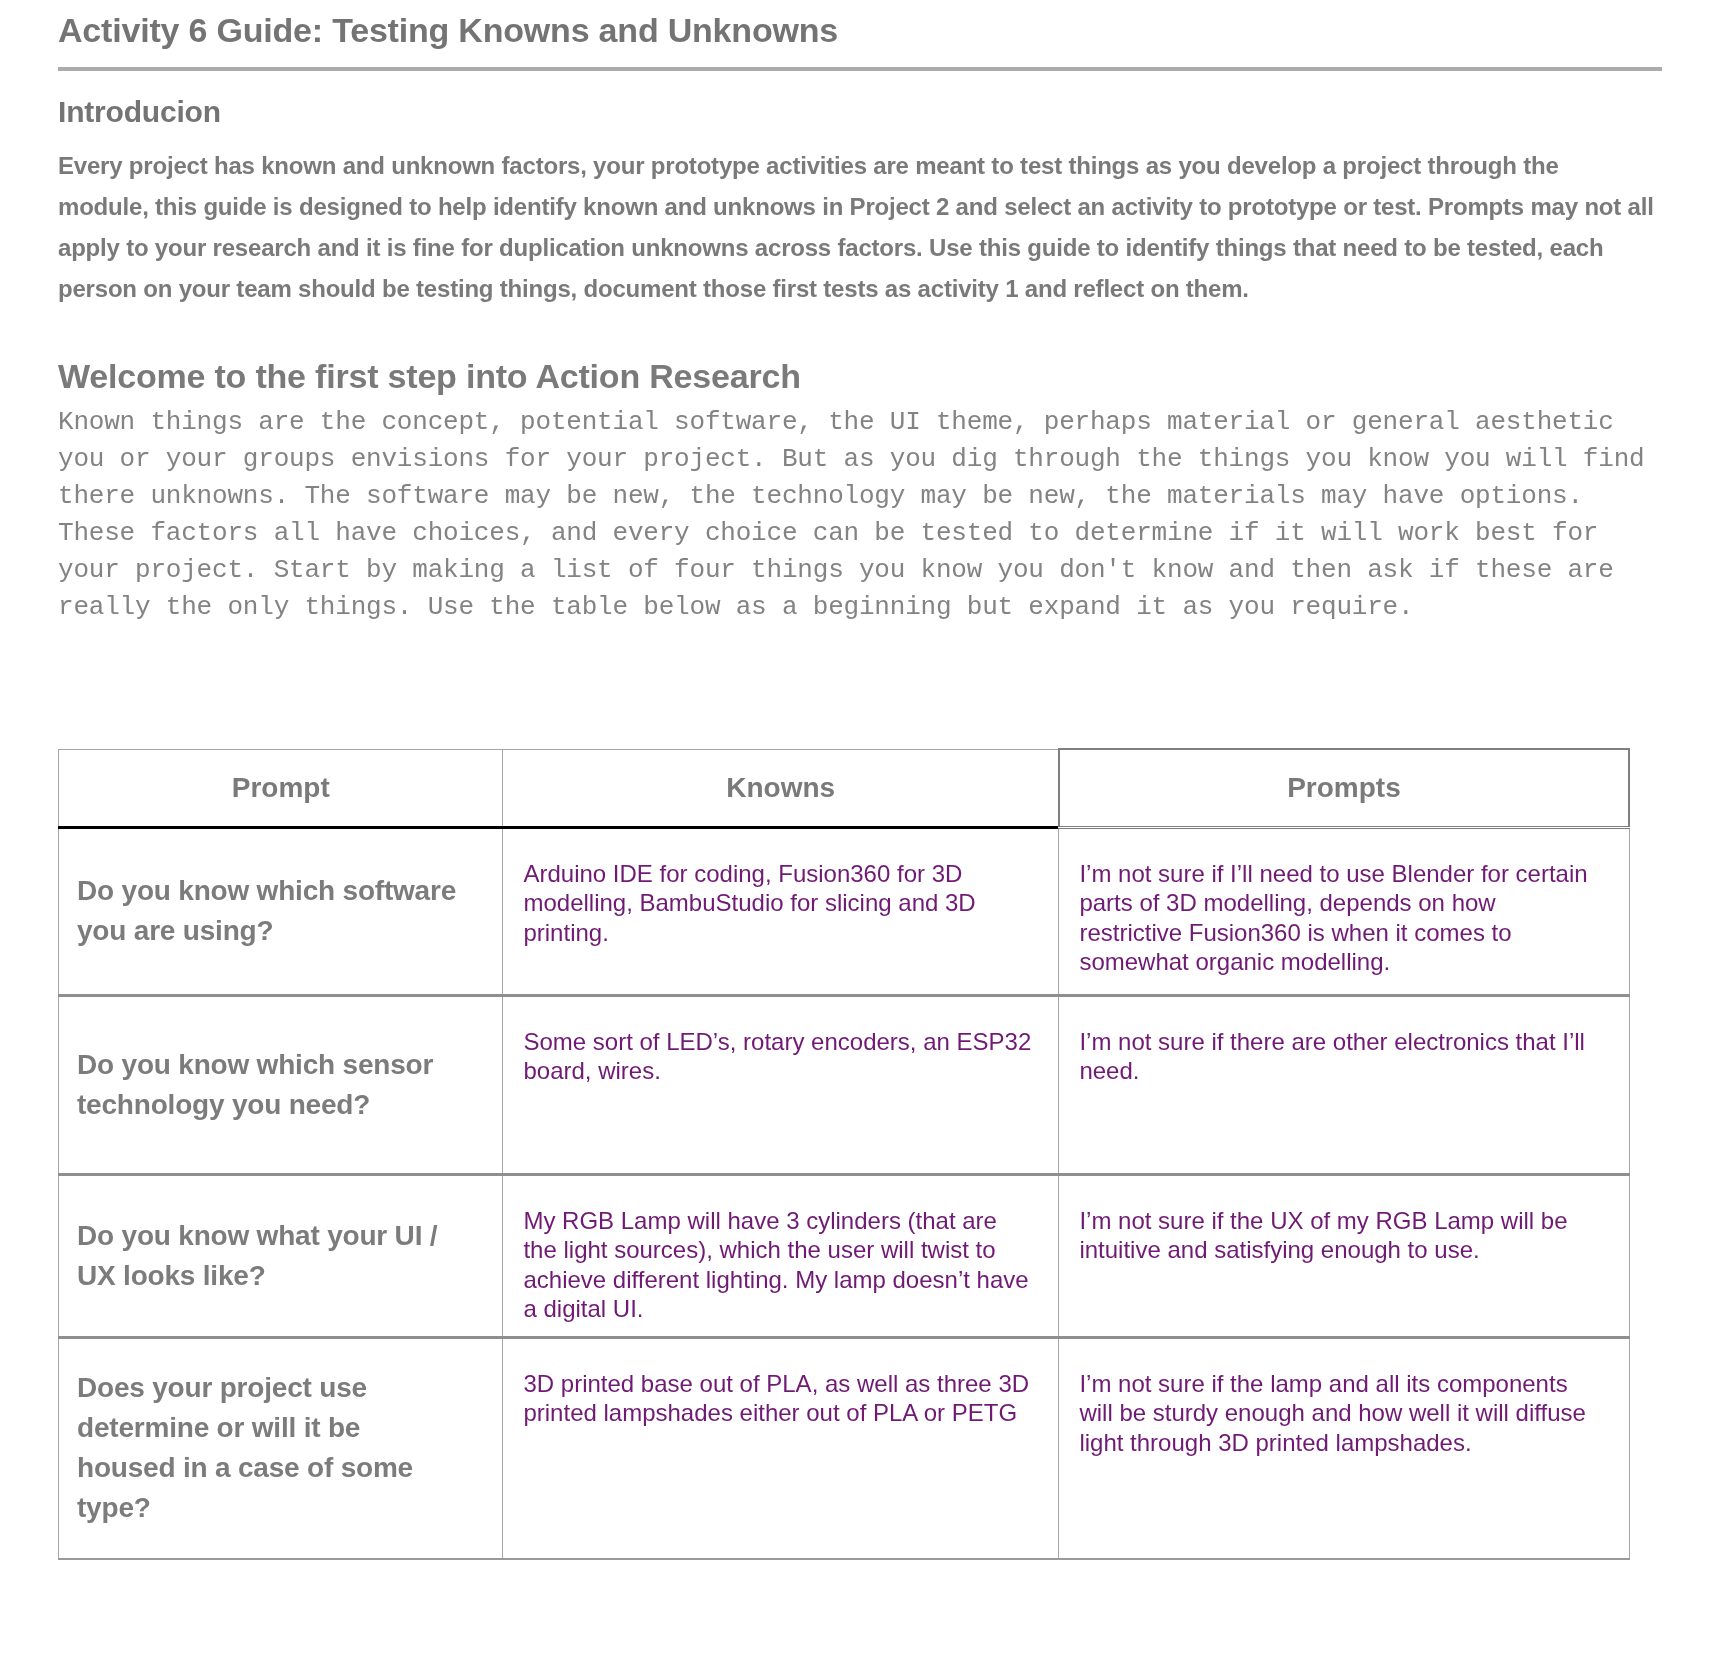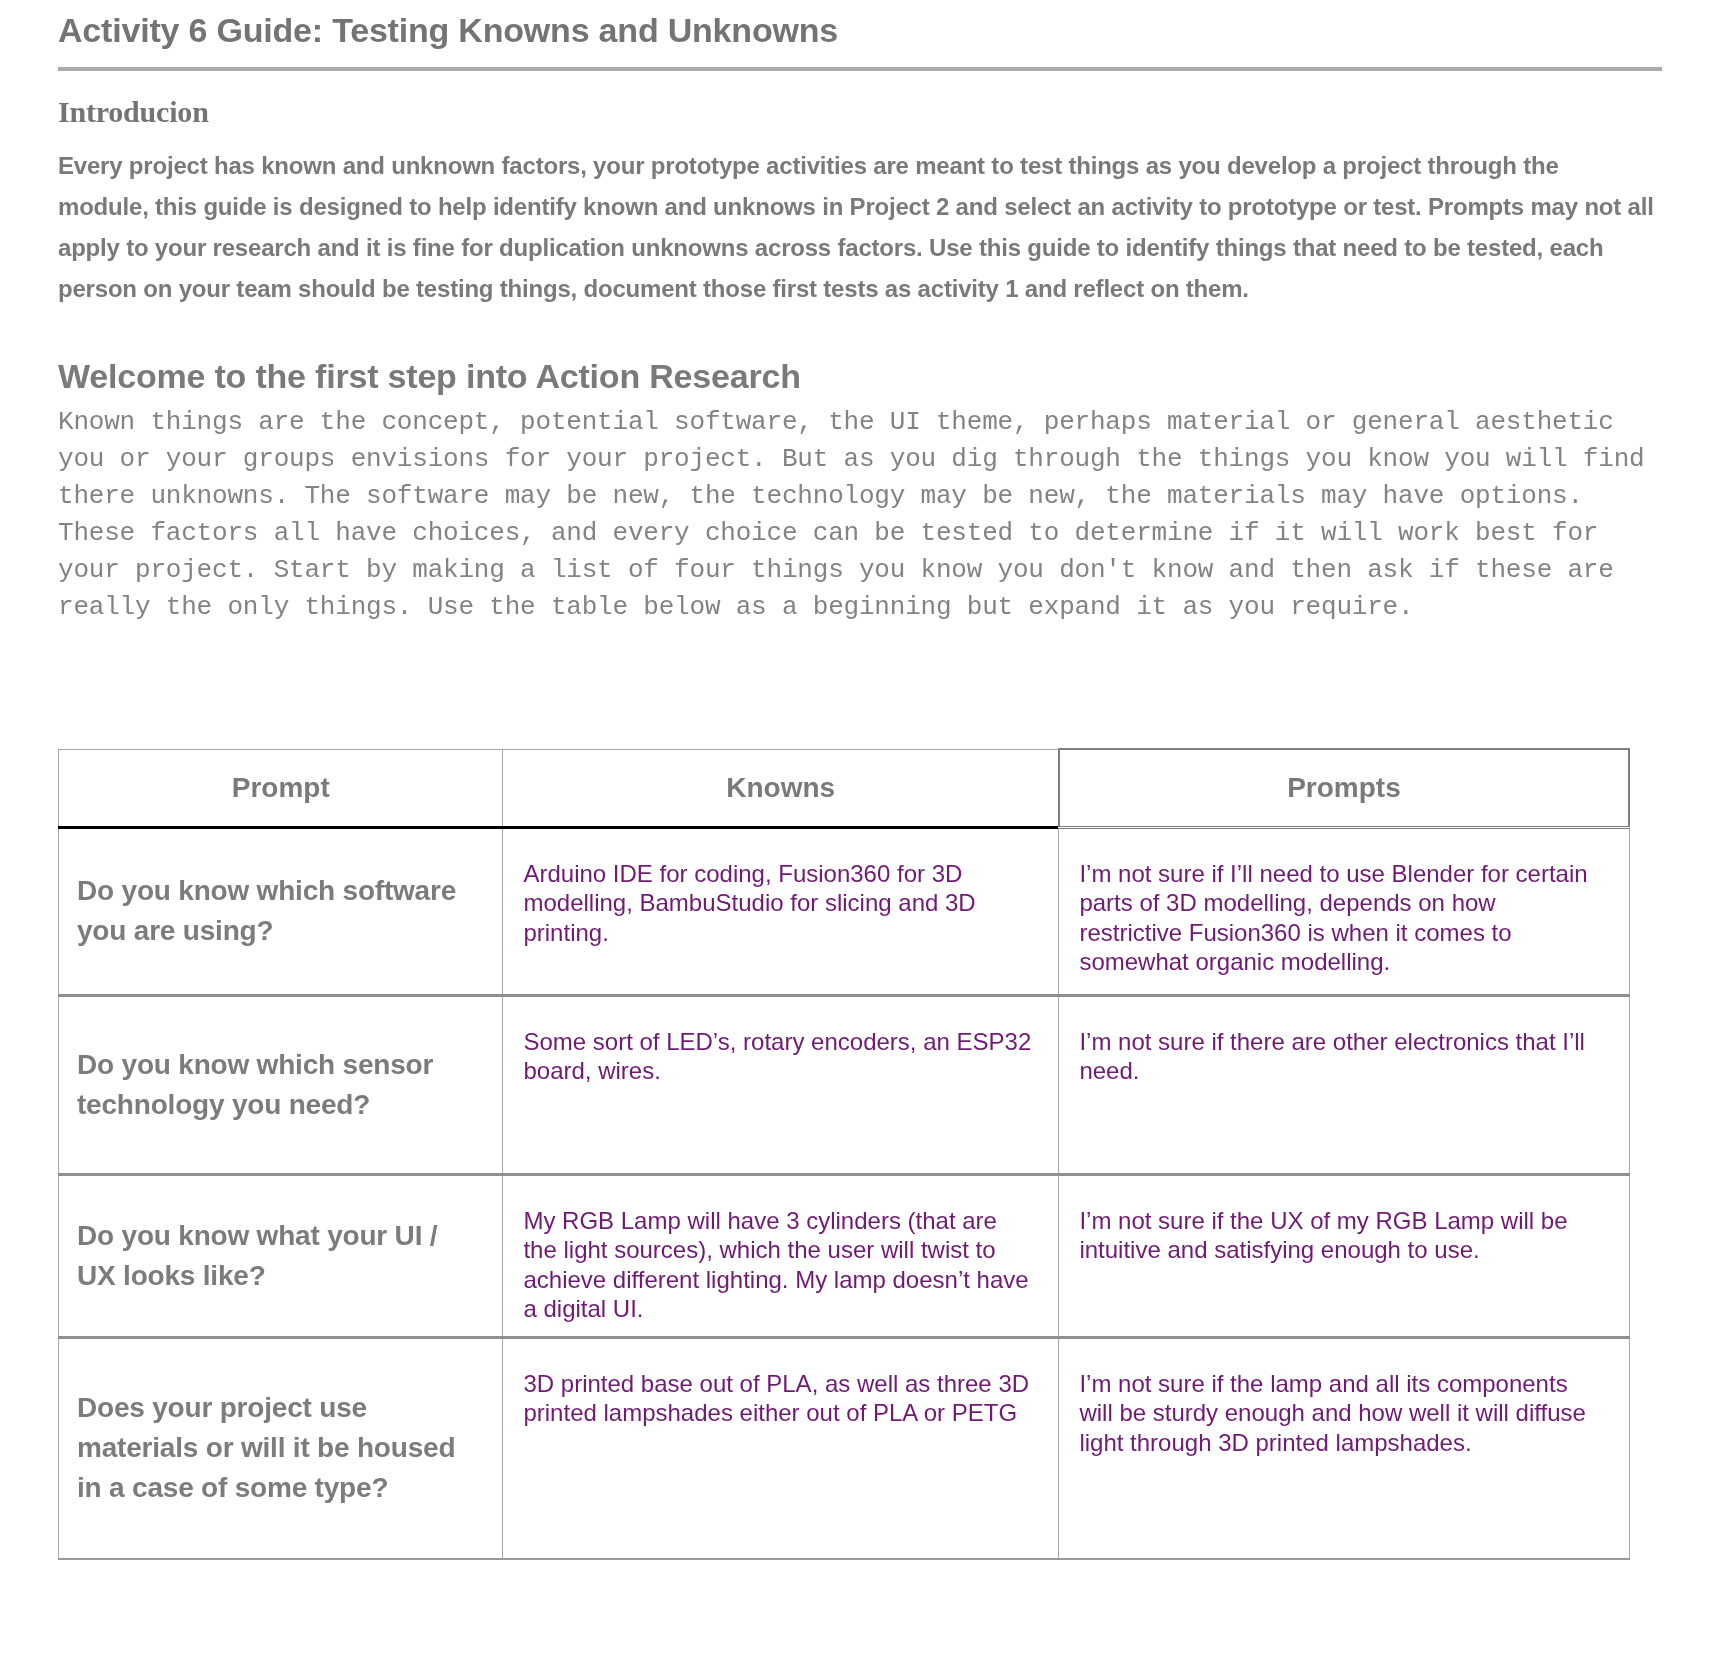--- a/index.html
+++ b/index.html
@@ -32,21 +32,20 @@
     background: #ababab;
     margin-top: 17px;
     border: none;
   }
   .intro-heading {
     margin: 24px 0 0 0;
     font-size: 30px;
     font-weight: bold;
     color: #747474;
     letter-spacing: -0.2px;
-    font-family: Liberation Serif, serif;
   }
   .intro-para {
     margin: 16px 16px 0 0;
     width: 1596px;
     font-size: 24px;
     font-weight: bold;
     color: #7a7a7a;
     line-height: 41px;
     letter-spacing: -0.2px;
   }
@@ -169,20 +168,20 @@
         <td class="prompt-cell">Do you know which sensor technology you need?</td>
         <td class="content-cell">Some sort of LED’s, rotary encoders, an ESP32 board, wires.</td>
         <td class="content-cell">I’m not sure if there are other electronics that I’ll need.</td>
       </tr>
       <tr class="r3">
         <td class="prompt-cell">Do you know what your UI / UX looks like?</td>
         <td class="content-cell">My RGB Lamp will have 3 cylinders (that are the light sources), which the user will twist to achieve different lighting. My lamp doesn’t have a digital UI.</td>
         <td class="content-cell">I’m not sure if the UX of my RGB Lamp will be intuitive and satisfying enough to use.</td>
       </tr>
       <tr class="r4">
-        <td class="prompt-cell">Does your project use materials or will it be housed in a case of some type?</td>
+        <td class="prompt-cell">Does your project use determine or will it be housed in a case of some type?</td>
         <td class="content-cell">3D printed base out of PLA, as well as three 3D printed lampshades either out of PLA or PETG</td>
         <td class="content-cell">I’m not sure if the lamp and all its components will be sturdy enough and how well it will diffuse light through 3D printed lampshades.</td>
       </tr>
     </tbody>
   </table>
 
 </div>
 
 </body></html>

